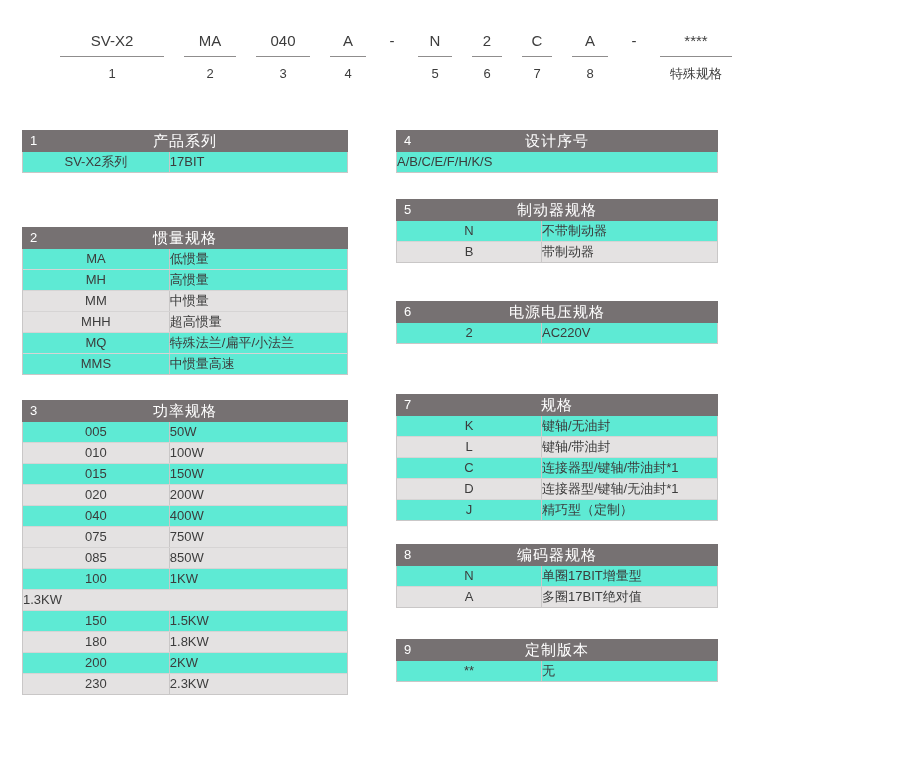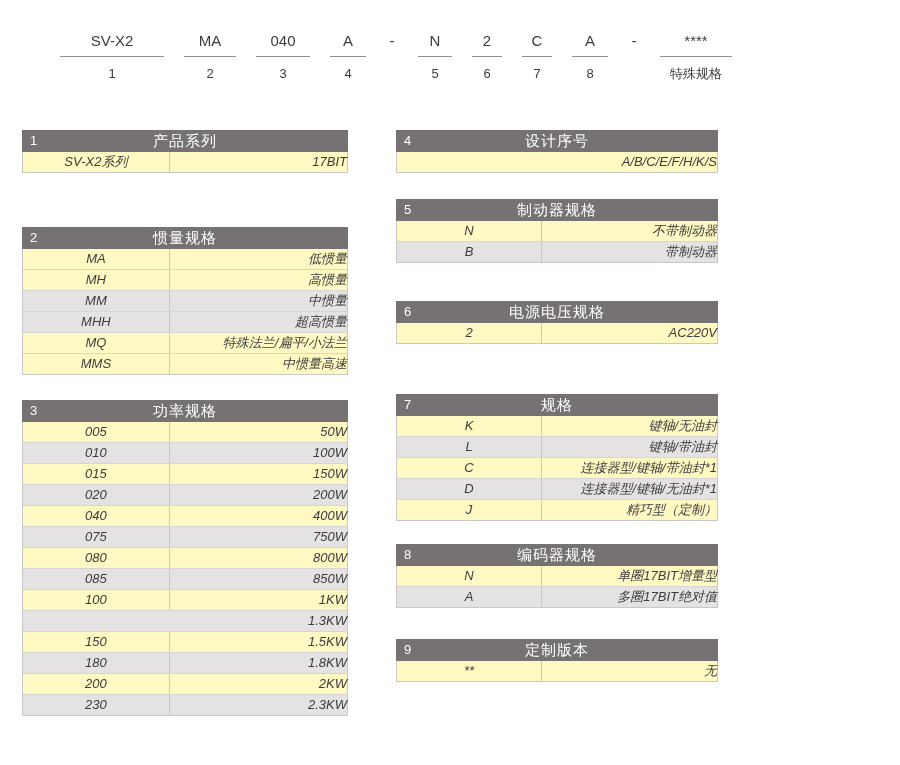--- a/index.html
+++ b/index.html
@@ -24,27 +24,27 @@
   .seg.u .seg-code{border-bottom:1px solid var(--underline);}
   .seg-label{font-size:13px;margin-top:8px;height:17px;line-height:17px;white-space:nowrap;}
   
   .col{position:absolute;}
   .col.left{left:22px;top:130px;width:326px;}
   .col.right{left:396px;top:130px;width:322px;}
   .spec-table{width:100%;}
   .tbl-header{position:relative;background:var(--header-bg);color:var(--header-text);height:22px;line-height:22px;}
   .tbl-number{position:absolute;left:8px;top:0;font-size:13px;}
   .tbl-title{width:100%;text-align:center;font-size:15px;letter-spacing:1px;}
-  .tbl-body{border:1px solid var(--border);border-top:none;background:#fef9c3;font-style:italic;}
+  .tbl-body{border:1px solid var(--border);border-top:none;background:#5eead4;}
   .tbl-row{display:flex;height:20px;line-height:20px;font-size:13px;}
   .tbl-row.alt{background:var(--row-alt);}
   .tbl-row + .tbl-row{border-top:1px solid var(--row-line);}
   .cell-code{width:45%;text-align:center;border-right:1px solid var(--border);white-space:nowrap;}
-  .cell-desc{flex:1;text-align:right;white-space:nowrap;}
-  .cell-span{width:100%;text-align:right;white-space:nowrap;}
+  .cell-desc{flex:1;text-align:left;white-space:nowrap;}
+  .cell-span{width:100%;text-align:left;white-space:nowrap;}
 </style>
 </head>
 <body>
 
 <div class="code-row">
     <div class="seg u" style="width: 104px;">
       <div class="seg-code">SV-X2</div>
       <div class="seg-label">1</div>
     </div>
     <div class="seg u" style="width: 52px;">
@@ -157,24 +157,20 @@
           <div class="cell-desc">200W</div>
         </div>
         <div class="tbl-row">
           <div class="cell-code">040</div>
           <div class="cell-desc">400W</div>
         </div>
         <div class="tbl-row alt">
           <div class="cell-code">075</div>
           <div class="cell-desc">750W</div>
         </div>
-        <div class="tbl-row">
-          <div class="cell-code">080</div>
-          <div class="cell-desc">800W</div>
-        </div>
         <div class="tbl-row alt">
           <div class="cell-code">085</div>
           <div class="cell-desc">850W</div>
         </div>
         <div class="tbl-row">
           <div class="cell-code">100</div>
           <div class="cell-desc">1KW</div>
         </div>
         <div class="tbl-row alt">
           <div class="cell-desc">1.3KW</div>

